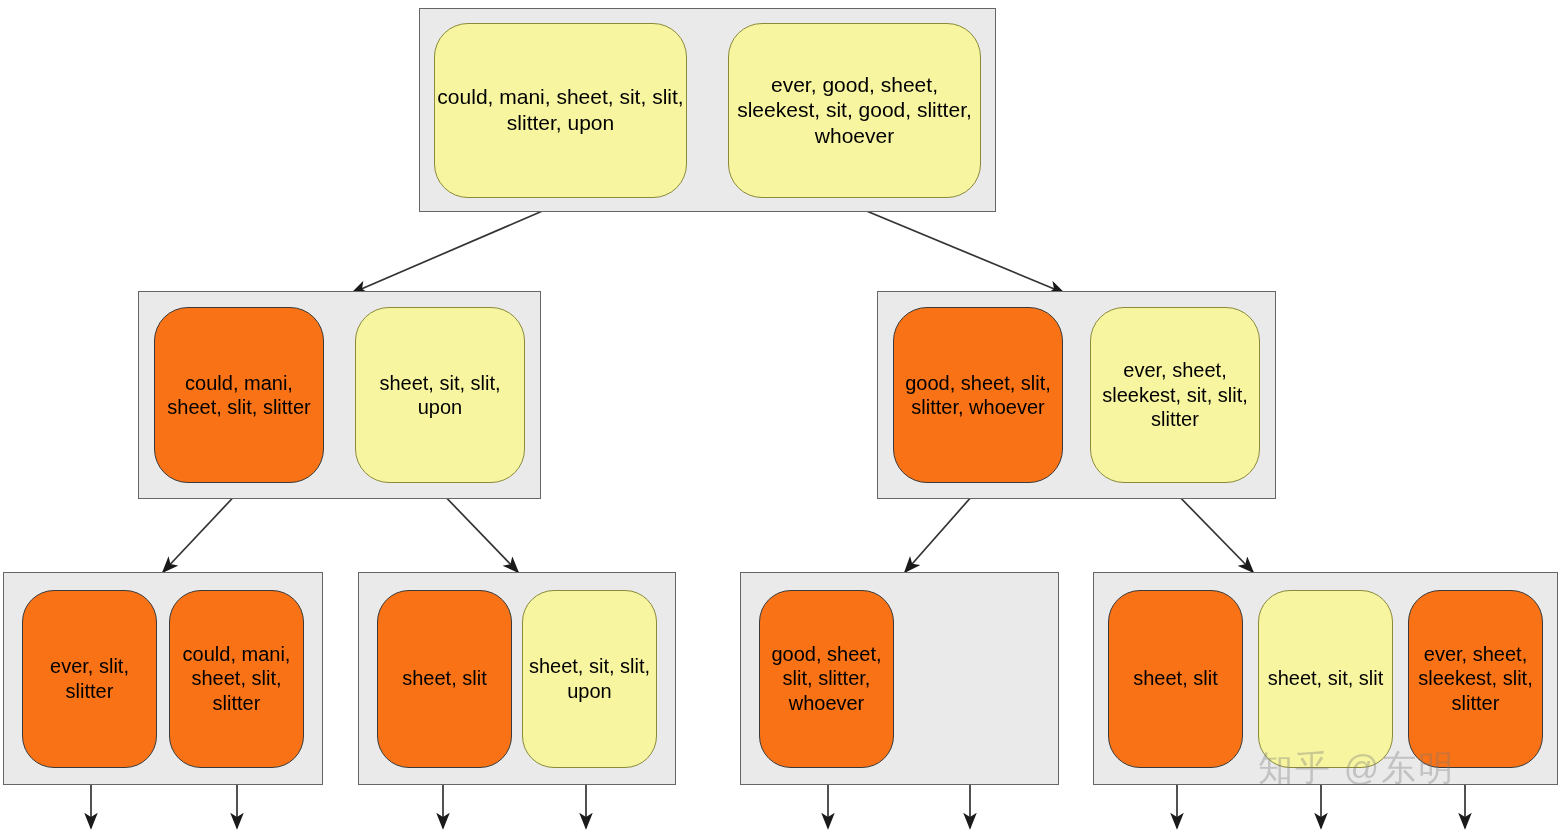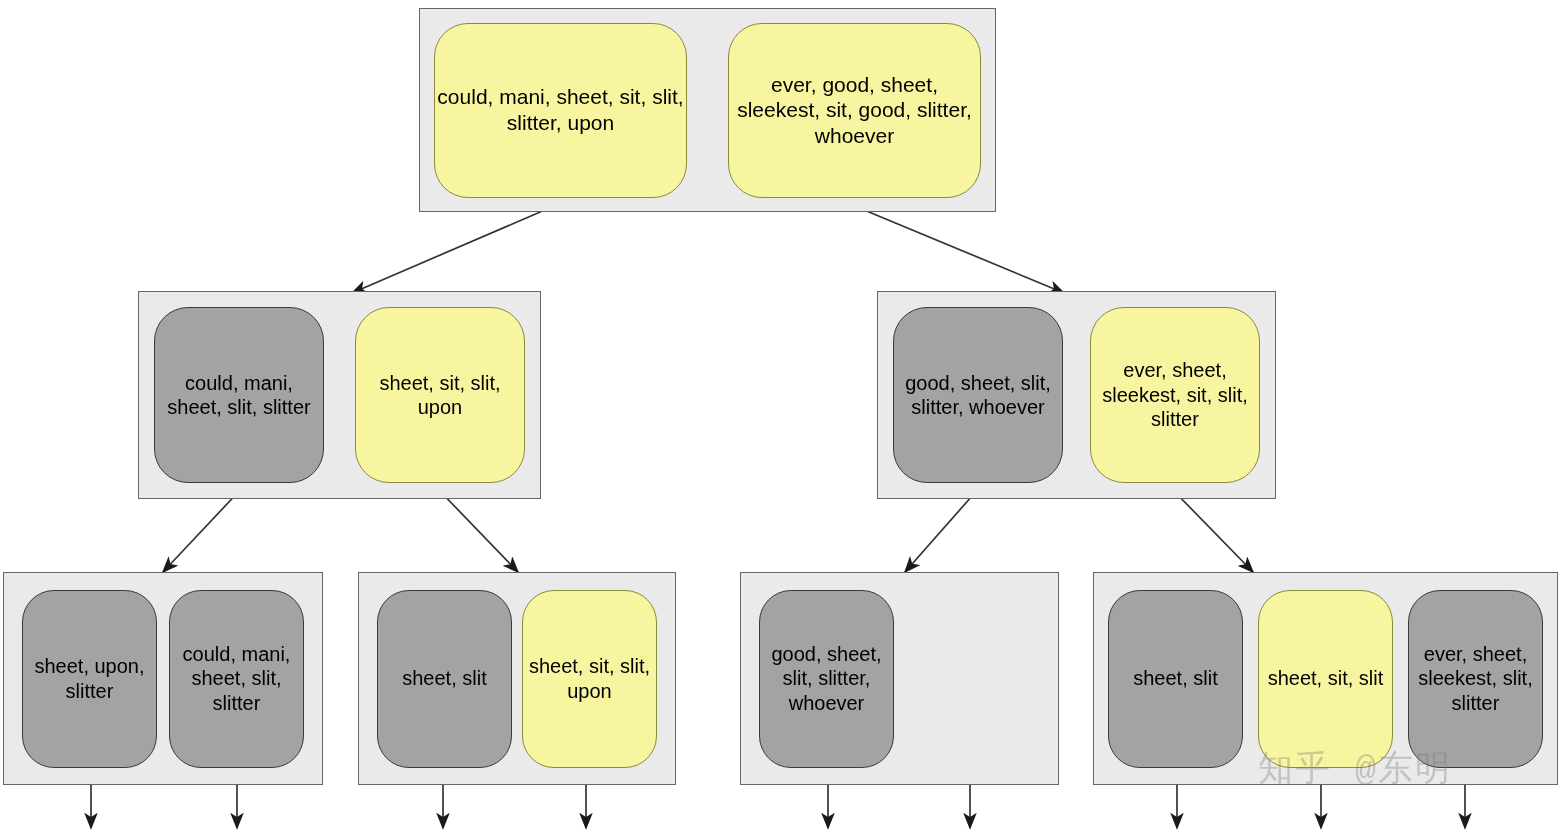--- a/index.html
+++ b/index.html
@@ -30,21 +30,21 @@
     width:100%;
     height:100%;
     padding:0;
     box-sizing:border-box;
   }
 
   
   .node{
     box-sizing:border-box;
     border:1px solid #3a3a3a;
-    background:#a3a3a3;
+    background:#f97316;
     display:flex;
     align-items:center;
     justify-content:center;
     text-align:center;
     color:#000000;
     line-height:1.22;
     overflow:hidden;
   }
   .node.highlight{
     background:#f7f5a0;
@@ -83,21 +83,21 @@
 
   
   #watermark{
     position:absolute;
     left:1258px;top:745px;
     font-size:35px;
     color:rgba(120,120,120,0.35);
     letter-spacing:2px;
     z-index:5;
     white-space:nowrap;
-    font-family:Liberation Mono, monospace;
+    font-family:Liberation Sans, sans-serif;
     pointer-events:none;
   }
 </style>
 </head>
 <body>
 
 <div id="stage">
 
   <svg id="edges" viewBox="0 0 1560 836" width="1560" height="836" xmlns="http://www.w3.org/2000/svg">
     <defs>
@@ -153,21 +153,21 @@
       </div>
       <div class="node highlight">
         <span class="txt">ever, sheet, sleekest, sit, slit, slitter</span>
       </div>
     </div>
   </div>
 
   <div class="group lvl3" id="group-l3-1">
     <div class="group-inner">
       <div class="node">
-        <span class="txt">sheet, upon, slitter</span>
+        <span class="txt">ever, slit, slitter</span>
       </div>
       <div class="node">
         <span class="txt">could, mani, sheet, slit, slitter</span>
       </div>
     </div>
   </div>
 
   <div class="group lvl3" id="group-l3-2">
     <div class="group-inner">
       <div class="node">

